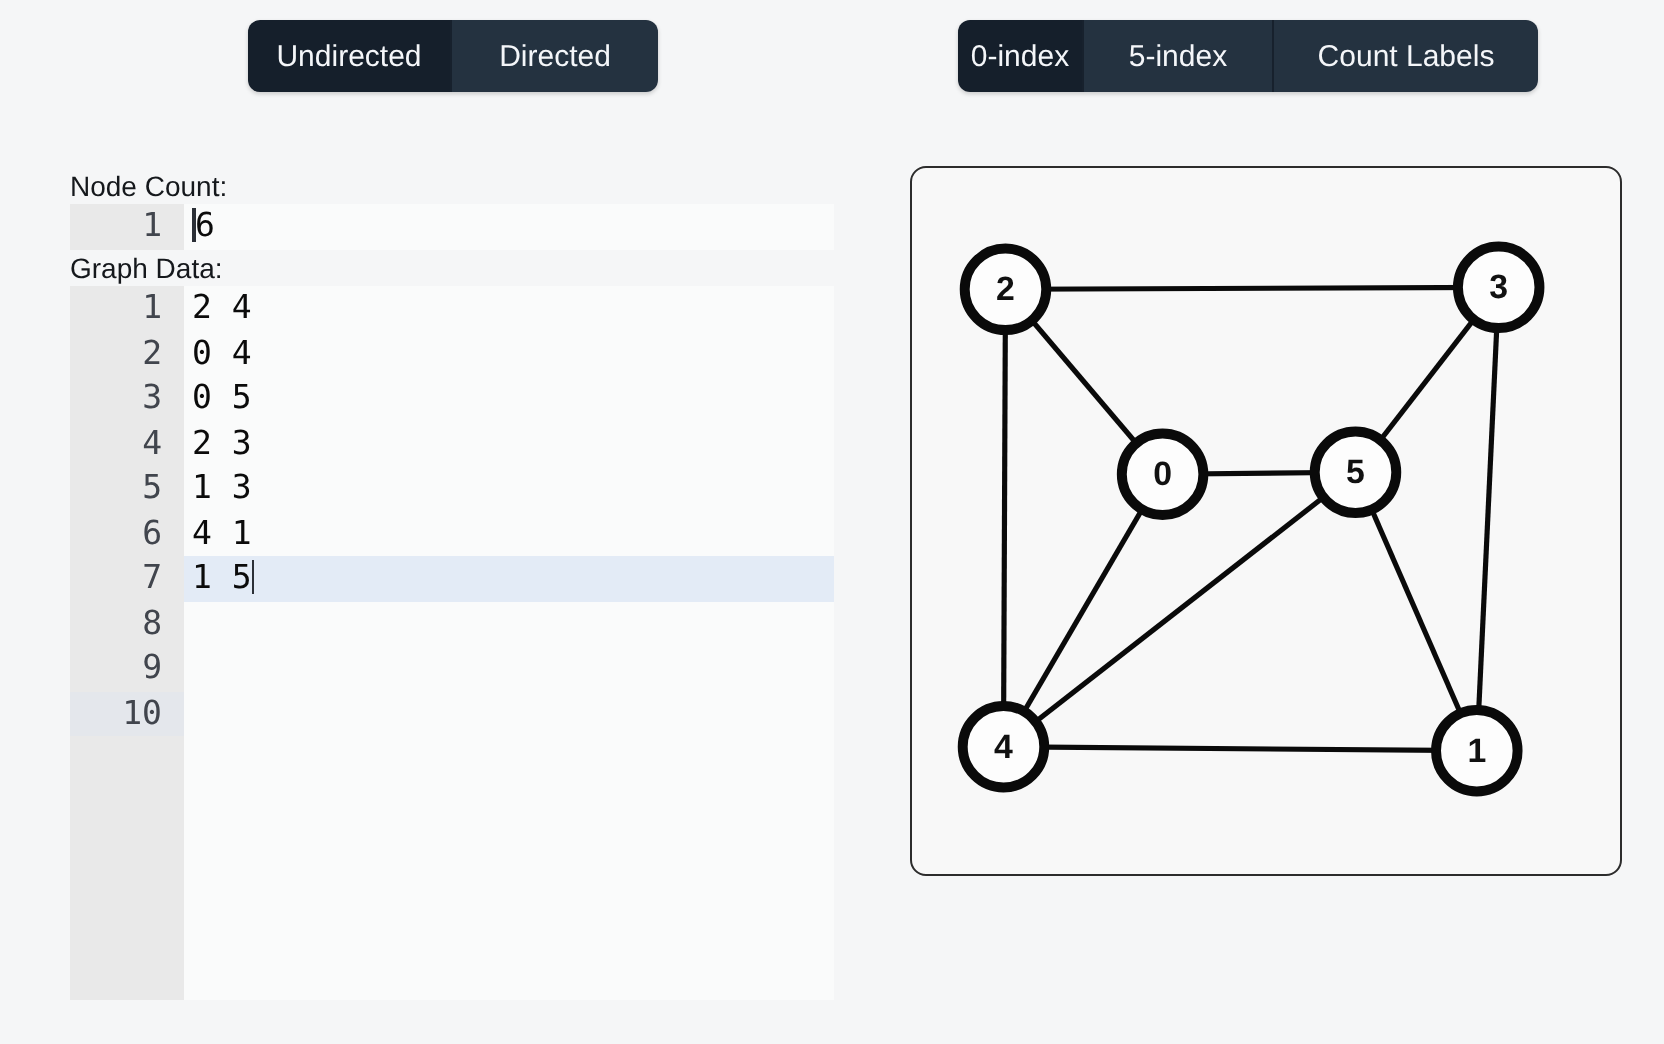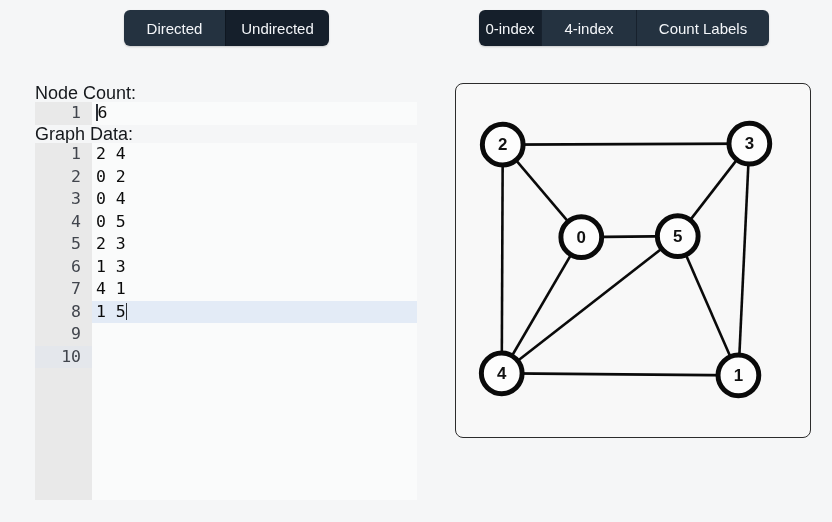--- a/index.html
+++ b/index.html
@@ -25,21 +25,21 @@
   #dir-toggle{left:124px}
   #dir-toggle .seg:nth-child(1){width:101px}
   #dir-toggle .seg:nth-child(2){width:104px}
   #idx-toggle{left:479px}
   #idx-toggle .seg:nth-child(1){width:62px}
   #idx-toggle .seg:nth-child(2){width:95px}
   #idx-toggle .seg:nth-child(3){width:133px}
 
   
   .ed-label{
-    position:absolute;left:35px;font-size:18px;line-height:20px;color:#15181c;
+    position:absolute;left:35px;font-size:14px;line-height:20px;color:#15181c;
   }
   #node-count-label{top:83px}
   #graph-data-label{top:124px}
 
   
   .cm-editor{
     position:absolute;left:35px;width:382px;display:flex;
     font-family:"DejaVu Sans Mono",monospace;font-size:16.5px;
     background:var(--editor-bg,#fafbfb);
   }
@@ -67,26 +67,26 @@
     position:absolute;left:455px;top:83px;width:356px;height:355px;
     box-sizing:border-box;border:1px solid #2c2c2c;border-radius:8px;
     background:var(--panel-bg,#f8f8f8);
   }
   .graph-panel svg{position:absolute;left:0;top:0;width:100%;height:100%}
 </style>
 </head>
 <body>
 
 <div class="toggle-group" id="dir-toggle">
+    <div class="seg sel">Undirected</div>
     <div class="seg">Directed</div>
-    <div class="seg sel">Undirected</div>
   </div>
 <div class="toggle-group" id="idx-toggle">
     <div class="seg sel">0-index</div>
-    <div class="seg">4-index</div>
+    <div class="seg">5-index</div>
     <div class="seg">Count Labels</div>
   </div>
 
 <div class="ed-label" id="node-count-label">Node Count:</div>
 <div class="cm-editor" id="node-count-editor">
     <div class="gutter">
       <div class="gnum">1</div>
     </div>
     <div class="content">
       <div class="cline"><span class="cursor"></span><span>6</span></div>
@@ -102,21 +102,20 @@
       <div class="gnum">4</div>
       <div class="gnum">5</div>
       <div class="gnum">6</div>
       <div class="gnum">7</div>
       <div class="gnum">8</div>
       <div class="gnum">9</div>
       <div class="gnum gactive">10</div>
     </div>
     <div class="content">
       <div class="cline"><span>2 4</span></div>
-      <div class="cline"><span>0 2</span></div>
       <div class="cline"><span>0 4</span></div>
       <div class="cline"><span>0 5</span></div>
       <div class="cline"><span>2 3</span></div>
       <div class="cline"><span>1 3</span></div>
       <div class="cline"><span>4 1</span></div>
       <div class="cline active"><span>1 5</span><span class="cursor"></span></div>
     </div>
   </div>
 
 <div class="graph-panel">

